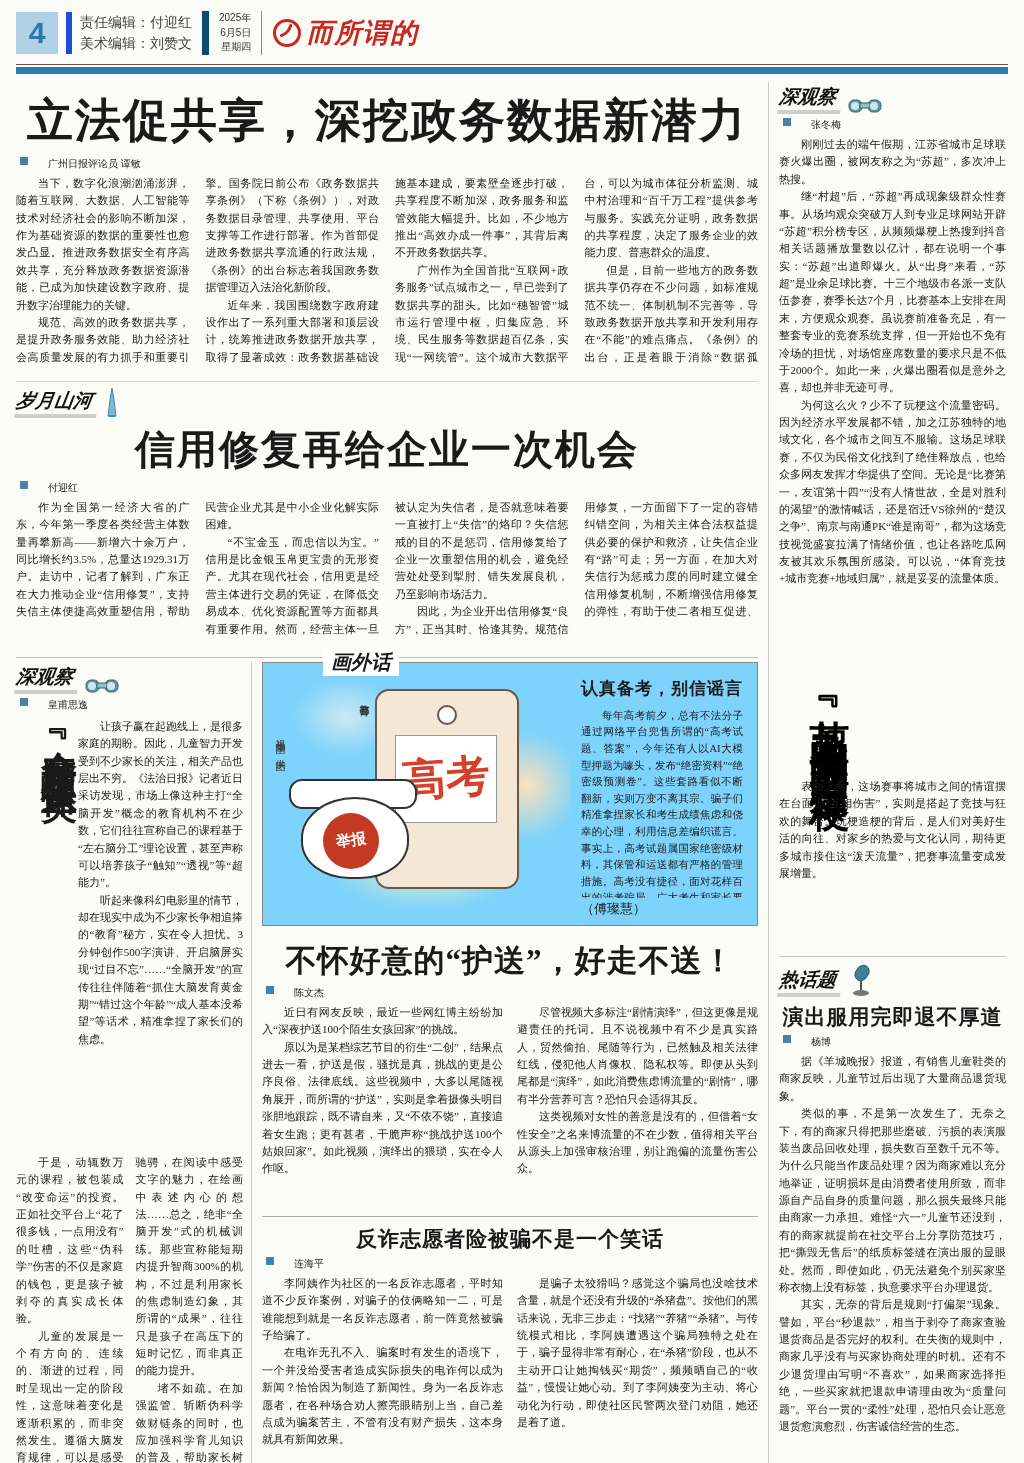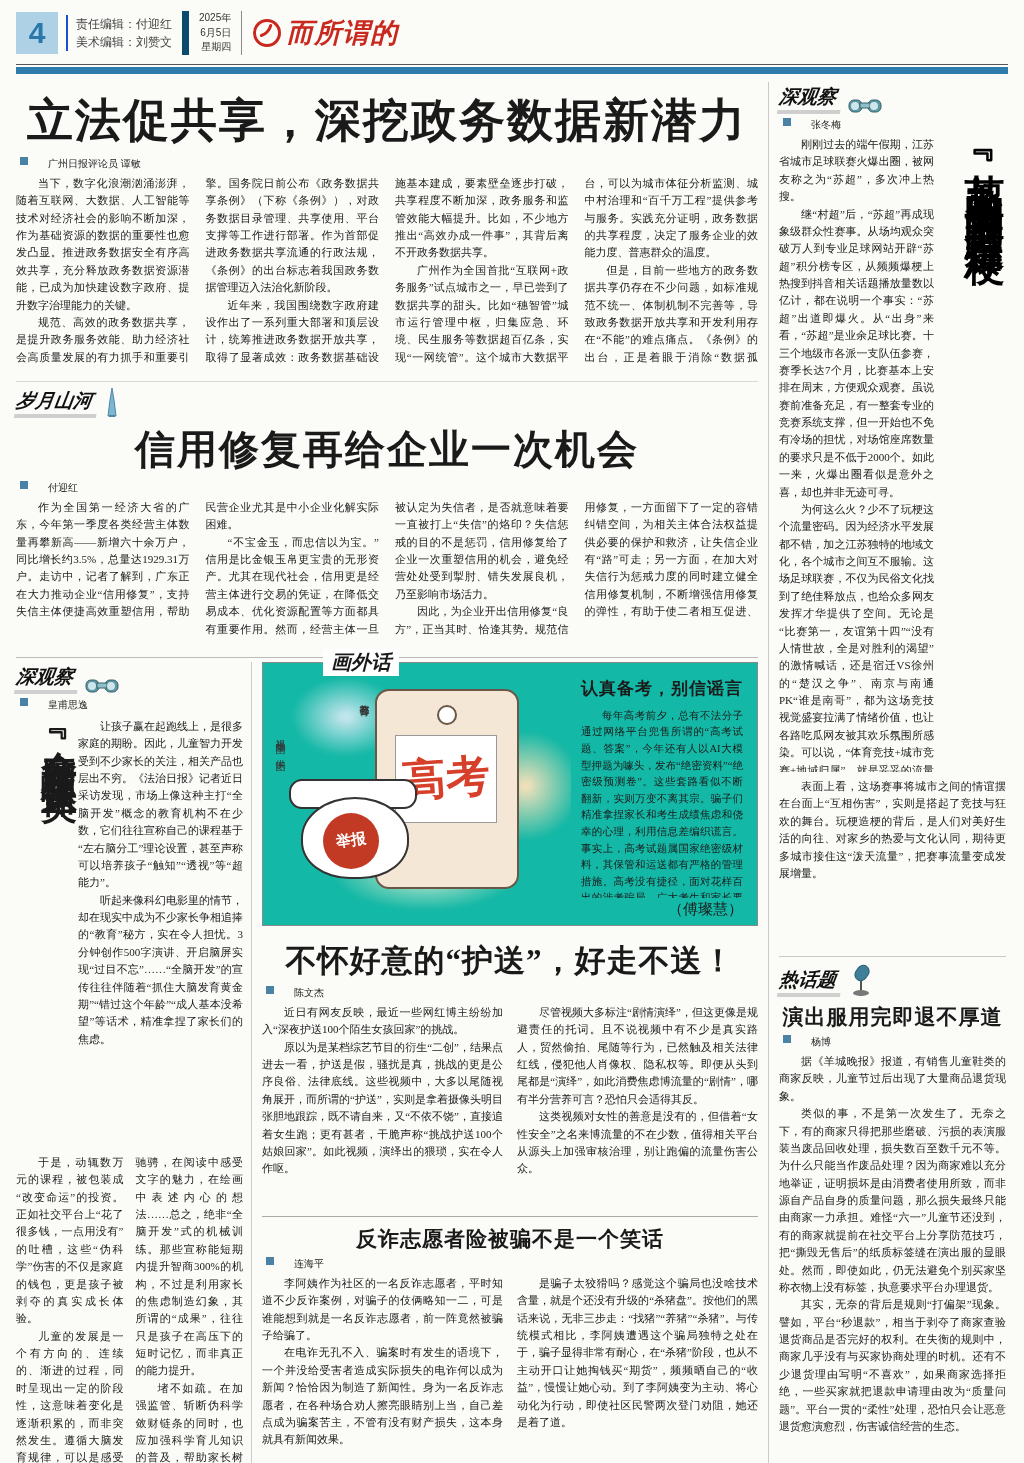--- a/index.html
+++ b/index.html
@@ -4,21 +4,21 @@
 <style>
   html,body{margin:0;padding:0;}
   body{width:1024px;height:1463px;background:#fbfbf8;font-family:"Liberation Serif","DejaVu Serif",serif;color:#1a1a1a;overflow:hidden;}
   .page{width:1024px;height:1463px;box-sizing:border-box;position:relative;}
   .hei{font-family:"Liberation Sans","DejaVu Sans",sans-serif;}
 
   
   .masthead{display:flex;align-items:center;height:54px;margin:6px 16px 0 16px;}
   .pagenum{width:42px;height:42px;background:#aed1e6;color:#2a78ab;font-size:30px;font-weight:bold;
            display:flex;align-items:center;justify-content:center;}
-  .editors{border-left:2px solid #1d4ed8;margin-left:8px;padding-left:8px;font-size:12px;line-height:1.5;color:#444;}
+  .editors{border-left:6px solid #1d4ed8;margin-left:8px;padding-left:8px;font-size:14px;line-height:1.5;color:#444;}
   .mast-center{flex:1;text-align:center;}
   .mast-title{font-size:38px;font-weight:900;color:#46829f;letter-spacing:10px;
               text-shadow:3px 3px 0 #bcd9e8;line-height:1;}
   .mast-sub{display:flex;align-items:center;gap:8px;width:300px;margin:2px auto 0 auto;}
   .mast-sub .ln{flex:1;height:1px;background:#9a9a9a;}
   .mast-sub .txt{font-size:8px;letter-spacing:3px;color:#777;font-family:"Liberation Sans",sans-serif;}
   .dateblock{border-left:7px solid #0c4a6e;border-right:1px solid #8a8a8a;
              padding:0 10px;margin:0 10px;font-size:10px;line-height:1.45;text-align:right;color:#333;}
   .brand{display:flex;align-items:center;gap:4px;}
   .brand-name{font-size:27px;font-weight:bold;font-style:italic;color:#c8281e;letter-spacing:1px;}
@@ -53,52 +53,52 @@
   .bottomrow{display:flex;border-top:1px solid #bbb;margin-top:8px;padding-top:4px;height:862px;}
   .brain-col{width:236px;border-right:1px solid #ccc;padding-right:8px;box-sizing:border-box;}
   .brain-side{display:flex;margin-top:6px;height:428px;}
   .v-title{writing-mode:vertical-rl;text-orientation:upright;font-weight:900;line-height:1.05;}
   .brain-vtitle{font-size:36px;width:62px;letter-spacing:4px;}
   .brain-first{flex:1;height:428px;}
   .brain-rest{height:352px;column-count:2;column-gap:12px;margin-top:8px;}
   .rightlower{flex:1;padding-left:10px;}
 
   
-  .cartoonbox{border:1px solid #8a8a8a;height:264px;display:flex;padding:8px;box-sizing:border-box;position:relative;background:#14b8a6;}
+  .cartoonbox{border:1px solid #8a8a8a;height:264px;display:flex;padding:8px;box-sizing:border-box;position:relative;background:#7dd3fc;}
   .hua-label{position:absolute;top:-14px;left:60px;background:#fff;padding:0 8px;font-size:20px;font-weight:900;font-style:italic;}
   .cartoon{width:300px;position:relative;overflow:hidden;}
   .blob{position:absolute;border-radius:50%;filter:blur(2px);}
   .bag{position:absolute;left:104px;top:18px;width:140px;height:196px;background:#f4e7d6;border:2px solid #6a5747;border-radius:14px;}
   .bag .clasp{position:absolute;left:60px;top:14px;width:16px;height:16px;border:2px solid #6a5747;border-radius:50%;background:#fff;}
   .bag .panel{position:absolute;left:18px;top:44px;width:100px;height:86px;background:#fff;border:1px solid #999;
               display:flex;align-items:center;justify-content:center;}
   .gaokao{font-size:44px;font-weight:900;color:#d6402a;transform:rotate(-4deg);letter-spacing:0;line-height:1;}
   .phone{position:absolute;left:18px;top:108px;width:130px;height:100px;}
   .phone .hand{position:absolute;left:0;top:0;width:124px;height:26px;background:#fff;border:2px solid #333;border-radius:13px;}
   .phone .body{position:absolute;left:12px;top:18px;width:104px;height:78px;background:#fff;border:2px solid #333;border-radius:50% 50% 45% 45%;}
   .phone .dial{position:absolute;left:34px;top:34px;width:56px;height:56px;background:#c23a24;border-radius:50%;
                display:flex;align-items:center;justify-content:center;}
   .phone .dial span{font-size:15px;font-weight:900;color:#fff;transform:rotate(-8deg);}
   .vcap{writing-mode:vertical-rl;text-orientation:upright;font-size:10px;color:#333;position:absolute;}
   .cap-left{left:2px;top:60px;letter-spacing:2px;}
   .cap-bag{left:86px;top:26px;}
   .essay{flex:1;padding:4px 6px 0 10px;}
   .essay h3{font-size:17px;font-weight:900;text-align:center;margin:2px 0 8px 0;letter-spacing:1px;}
   .essay .bodytext{font-size:10.5px;height:190px;}
-  .essay .sign{text-align:right;font-size:15px;margin-top:2px;}
+  .essay .sign{text-align:left;font-size:13px;margin-top:2px;}
 
   
   .escort h2{font-size:31px;font-weight:900;text-align:center;margin:14px 0 2px 0;letter-spacing:1px;}
   .escort .bodytext{height:204px;column-count:2;column-gap:14px;}
   .fraud{border-top:1px solid #aaa;margin-top:8px;}
   .fraud h2{font-size:21px;font-weight:900;text-align:center;margin:8px 0 2px 0;letter-spacing:1px;}
   .fraud .bodytext{height:218px;column-count:2;column-gap:14px;}
 
   
-  .suchao-side{display:flex;margin-top:4px;height:636px;}
+  .suchao-side{display:flex;margin-top:4px;height:636px;flex-direction:column;}
   .suchao-text{flex:1;height:636px;}
   .suchao-vtitle{font-size:40px;width:72px;letter-spacing:6px;color:#000;}
   .suchao-more{height:168px;margin-top:6px;}
   .hot{border-top:1px solid #c9c9c9;margin-top:10px;padding-top:4px;}
   .hot h3{font-size:21px;font-weight:900;text-align:center;margin:6px 0 0 0;letter-spacing:1px;}
   .hot .bodytext{height:396px;}
 
   .icon{display:inline-block;vertical-align:middle;}
 </style>
 </head>

